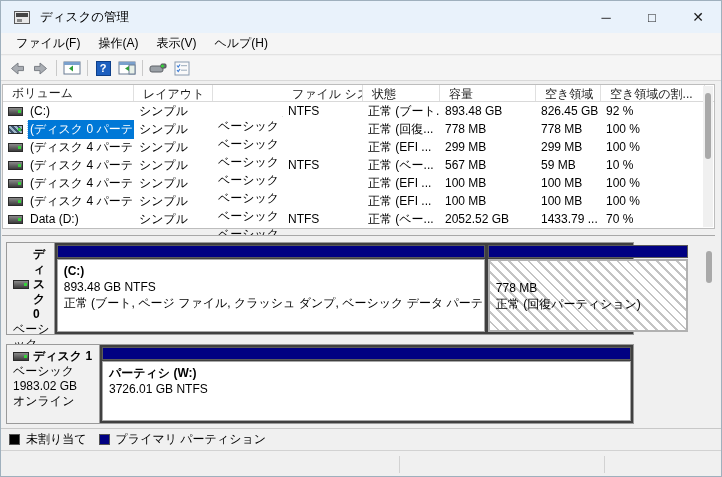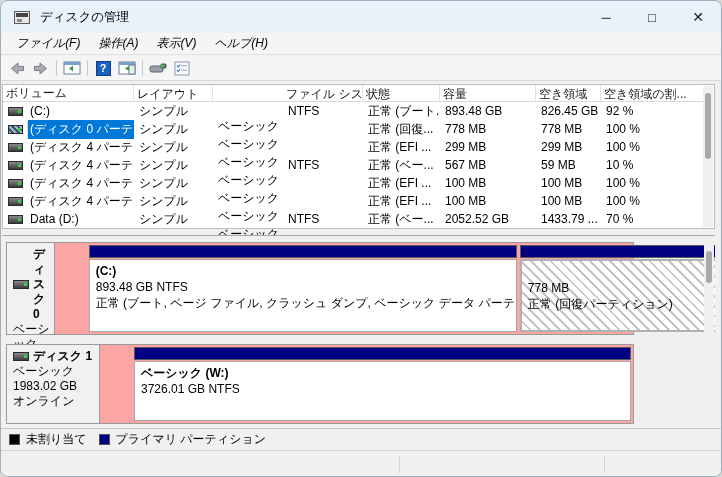--- a/index.html
+++ b/index.html
@@ -1,57 +1,57 @@
 <!DOCTYPE html>
 <html><head>
 <meta charset="utf-8">
 <style>
   html,body{margin:0;padding:0;background:#d8d8d8;font-family:"Liberation Sans",sans-serif;}
   *{box-sizing:border-box;}
   .window{position:relative;width:722px;height:477px;background:#f0f0f0;border:1px solid #9fb0bd;
-          border-radius:8px;overflow:hidden;font-size:12px;color:#000;}
+          border-radius:0;overflow:hidden;font-size:12px;color:#000;}
   
   .titlebar{position:absolute;left:0;top:0;width:100%;height:32px;background:#e9f2fb;display:flex;align-items:center;}
   .app-icon{width:16px;height:13px;margin-left:13px;position:relative;background:#e8e8e8;border:1px solid #5a5a5a;}
   .app-icon::before{content:"";position:absolute;left:1px;top:1px;right:1px;height:4px;background:#444;}
   .app-icon::after{content:"";position:absolute;left:2px;bottom:1px;width:5px;height:3px;background:#888;}
   .title-text{margin-left:10px;font-size:12.5px;}
   .win-controls{margin-left:auto;display:flex;height:100%;}
   .win-btn{width:46px;height:100%;display:flex;align-items:center;justify-content:center;font-size:13px;color:#1a1a1a;}
   .win-btn.close{font-size:14px;}
   
-  .menubar{position:absolute;left:0;top:32px;width:100%;height:22px;background:#f5f5f5;display:flex;align-items:center;padding-left:6px;border-bottom:1px solid #e2e2e2;font-style:italic;}
+  .menubar{position:absolute;left:0;top:32px;width:100%;height:22px;background:#f5f5f5;display:flex;align-items:center;padding-left:6px;border-bottom:1px solid #e2e2e2;}
   .menu-item{padding:2px 9px;}
   
   .toolbar{position:absolute;left:0;top:55px;width:100%;height:25px;background:#f5f5f5;display:flex;align-items:center;padding-left:4px;border-bottom:1px solid #d9d9d9;}
   .tb-btn{width:24px;height:21px;display:flex;align-items:center;justify-content:center;}
   .tb-sep{width:1px;height:16px;background:#c9c9c9;margin:0 3px;}
   .help-badge{width:15px;height:15px;background:#1d5fbf;color:#fff;font-weight:bold;font-size:11px;
               display:flex;align-items:center;justify-content:center;border:1px solid #0d3f8a;}
   
   .listview{position:absolute;left:1px;top:83px;width:713px;height:145px;background:#fff;border:1px solid #bdbdbd;}
   .lv-header{display:flex;height:17px;background:#fff;border-bottom:1px solid #d9d9d9;}
-  .lv-header .hcell{padding:1px 0 0 3px;border-right:1px solid #e0e0e0;white-space:nowrap;overflow:hidden;color:#1a1a1a;}
+  .lv-header .hcell{padding:1px 0 0 9px;border-right:1px solid #e0e0e0;white-space:nowrap;overflow:hidden;color:#1a1a1a;}
   .lv-row{display:flex;height:18px;align-items:center;}
   .cell{padding-left:5px;white-space:nowrap;overflow:hidden;}
   .c0{width:131px;display:flex;align-items:center;padding-left:3px;}
   .c1{width:79px;} .c2{width:70px;margin-top:31px;} .c3{width:80px;} .c4{width:77px;}
   .c5{width:96px;} .c6{width:65px;} .c7{width:104px;}
   .disk-ico{position:relative;flex:0 0 15px;height:9px;margin:0 5px 0 2px;
             background:linear-gradient(#8a8a8a,#3c3c3c);border:1px solid #2a2a2a;}
   .disk-ico::after{content:"";position:absolute;right:1px;top:2px;width:3px;height:3px;background:#35d23a;}
   .disk-ico.hatched{background:repeating-linear-gradient(45deg,#9fb6c9 0 2px,#3d536b 2px 4px);}
   .vol-label{padding:1px 2px;}
   .vol-label.sel{background:#0078d7;color:#fff;outline:1px dotted #9cc9ef;}
   
   .vscroll{position:absolute;top:1px;right:1px;bottom:1px;width:10px;background:#f0f0f0;}
   .vscroll .thumb{position:absolute;left:2px;width:6px;background:#a9a9a9;border-radius:3px;}
   
   .graphpane{position:absolute;left:1px;top:234px;width:713px;height:191px;background:#f0f0f0;border-top:1px solid #a8a8a8;overflow:hidden;}
-  .disk-strip{position:absolute;left:4px;width:628px;display:flex;border:1px solid #9a9a9a;background:#fca5a5;gap:32px;}
+  .disk-strip{position:absolute;left:4px;width:628px;display:flex;border:1px solid #9a9a9a;background:#404040;}
   .strip0{top:6px;height:93px;}
   .strip1{top:108px;height:80px;}
   .disk-label{width:93px;padding:4px 4px 2px 6px;border-right:1px solid #9a9a9a;background:#f1f1f1;line-height:15px;}
   .disk-name-row{display:flex;align-items:center;font-weight:bold;}
   .disk-ico2{position:relative;flex:0 0 16px;height:9px;margin-right:4px;
              background:linear-gradient(#8a8a8a,#3c3c3c);border:1px solid #2a2a2a;}
   .disk-ico2::after{content:"";position:absolute;right:1px;top:2px;width:3px;height:3px;background:#35d23a;}
   .disk-graph{flex:1;display:flex;padding:2px;gap:3px;}
   .partition{display:flex;flex-direction:column;}
   .part-bar{height:13px;background:#000082;border:1px solid #5a5a5a;margin-bottom:1px;}
@@ -294,21 +294,21 @@
             <span>ディスク 1</span>
           </div>
         <div>ベーシック</div>
         <div>1983.02 GB</div>
         <div>オンライン</div>
       </div>
       <div class="disk-graph">
         <div class="partition" style="width:100%;">
           <div class="part-bar"></div>
           <div class="part-body">
-            <div class="p-title">ベーシック  (W:)</div>
+            <div class="p-title">パーティシ  (W:)</div>
             <div>3726.01 GB NTFS</div>
           </div>
         </div>
       </div>
     </div>
 
     <div class="vscroll">
       <div class="thumb" style="top:14px;height:32px;"></div>
     </div>
   </div>

